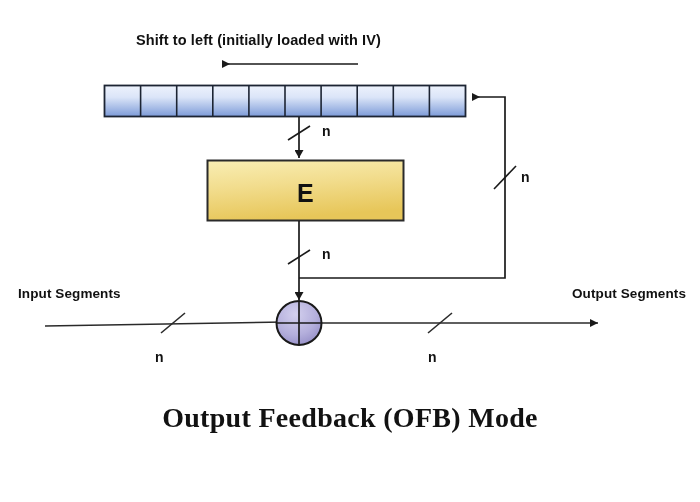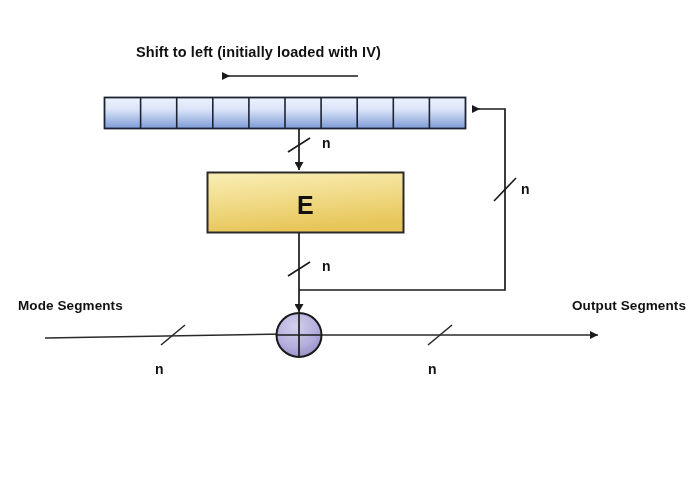--- a/index.html
+++ b/index.html
@@ -11,21 +11,21 @@
     width: 700px;
     height: 502px;
     position: relative;
     overflow: hidden;
     font-family: "Liberation Sans", sans-serif;
     color: #111111;
   }
   #diagram-root {
     position: absolute;
     left: 0;
-    top: 12px;
+    top: 0;
     width: 700px;
     height: 372px;
   }
   svg.layer {
     position: absolute;
     left: 0;
     top: 0;
     width: 700px;
     height: 502px;
   }
@@ -161,30 +161,31 @@
 
     <g>
       <ellipse cx="299" cy="323" rx="22.5" ry="22" fill="url(#xorGrad)" stroke="#1a1a1a" stroke-width="2"></ellipse>
       <line x1="277" y1="323" x2="321" y2="323" stroke="#1a1a1a" stroke-width="1.7"></line>
       <line x1="299" y1="301" x2="299" y2="345" stroke="#1a1a1a" stroke-width="1.7"></line>
     </g>
   </svg>
 
   <div class="txt heading-shift">Shift to left (initially loaded with IV)</div>
 
-  <div class="txt label-io label-input">Mode Segments</div>
+  <div class="txt label-io label-input">Input Segments</div>
 
   <div class="txt label-io label-output">Output Segments</div>
 
   <div class="txt cipher-e">E</div>
 
   <div class="txt label-n n-top">n</div>
 
   <div class="txt label-n n-mid">n</div>
 
   <div class="txt label-n n-right">n</div>
 
   <div class="txt label-n n-in">n</div>
 
   <div class="txt label-n n-out">n</div>
 
+  <div class="caption">Output Feedback (OFB) Mode</div>
 
 </div>
 
 </body></html>

